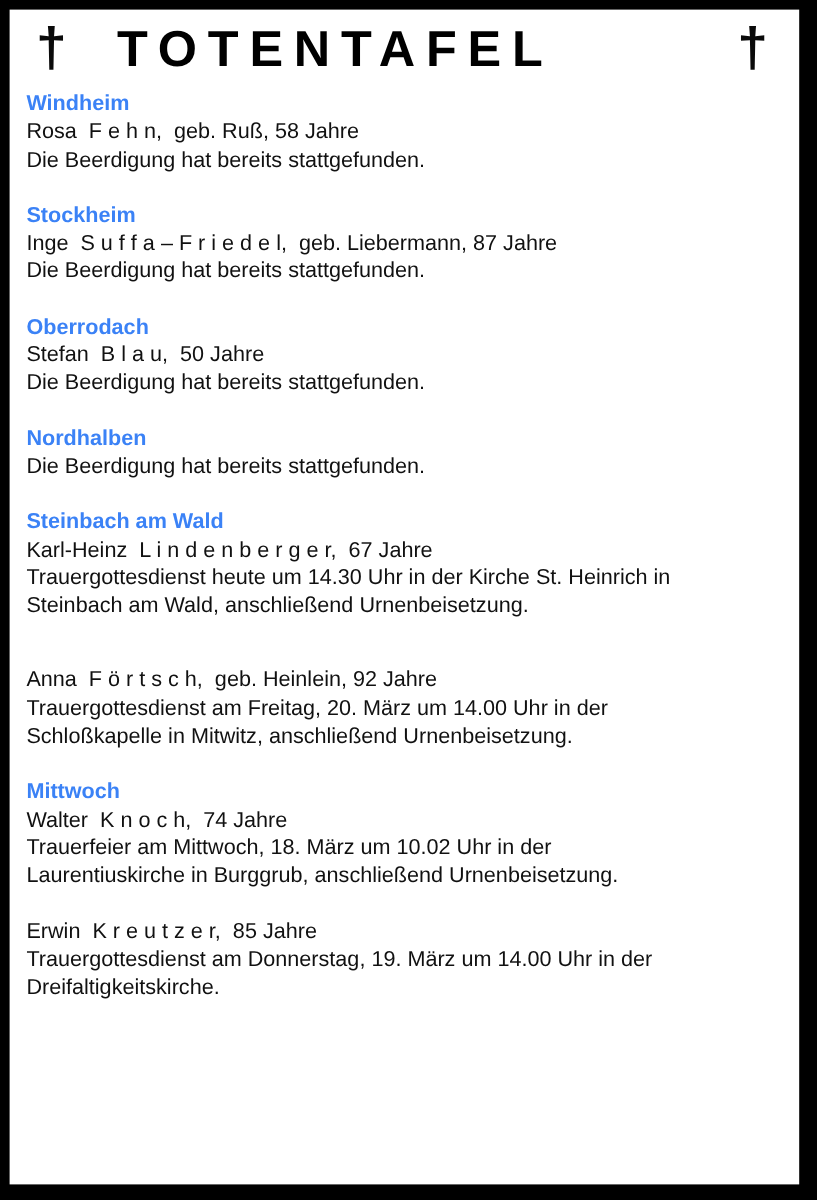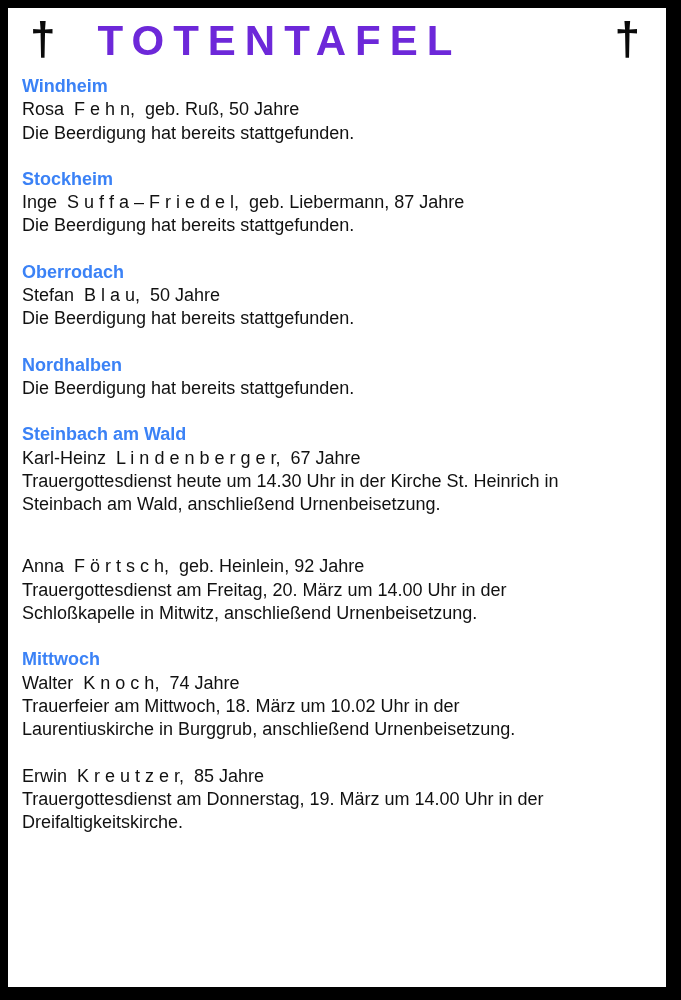--- a/index.html
+++ b/index.html
@@ -41,21 +41,21 @@
     color: #0a0a0a;
     transform: translateY(-2px);
   }
   .cross.left-cross { margin-left: 8px; }
   .cross.right-cross { margin-left: auto; margin-right: 12px; }
   .board-title {
     font-size: 42px;
     font-weight: 700;
     letter-spacing: 9px;
     margin-left: 42px;
-    color: #6d28d9;
+    color: #000000;
     white-space: nowrap;
   }
   .section { margin-bottom: 23px; }
   .line {
     font-size: 18px;
     line-height: 23.3px;
     white-space: pre-wrap;
     color: #111111;
   }
   .town {
@@ -72,21 +72,21 @@
     <div class="title-row">
       <span class="cross left-cross">†</span>
       <span class="board-title">TOTENTAFEL</span>
       <span class="cross right-cross">†</span>
     </div>
     <div id="sections">
   <section class="section">
     <div class="line town">Windheim</div>
     <div class="entries">
             <div class="entry">
-              <div class="line name-line">Rosa  F e h n,  geb. Ruß, 50 Jahre</div>
+              <div class="line name-line">Rosa  F e h n,  geb. Ruß, 58 Jahre</div>
               <div class="line detail-line">Die Beerdigung hat bereits stattgefunden.</div>
             </div>
           </div>
   </section>
 
   <section class="section">
     <div class="line town">Stockheim</div>
     <div class="entries">
             <div class="entry">
               <div class="line name-line">Inge  S u f f a – F r i e d e l,  geb. Liebermann, 87 Jahre</div>

